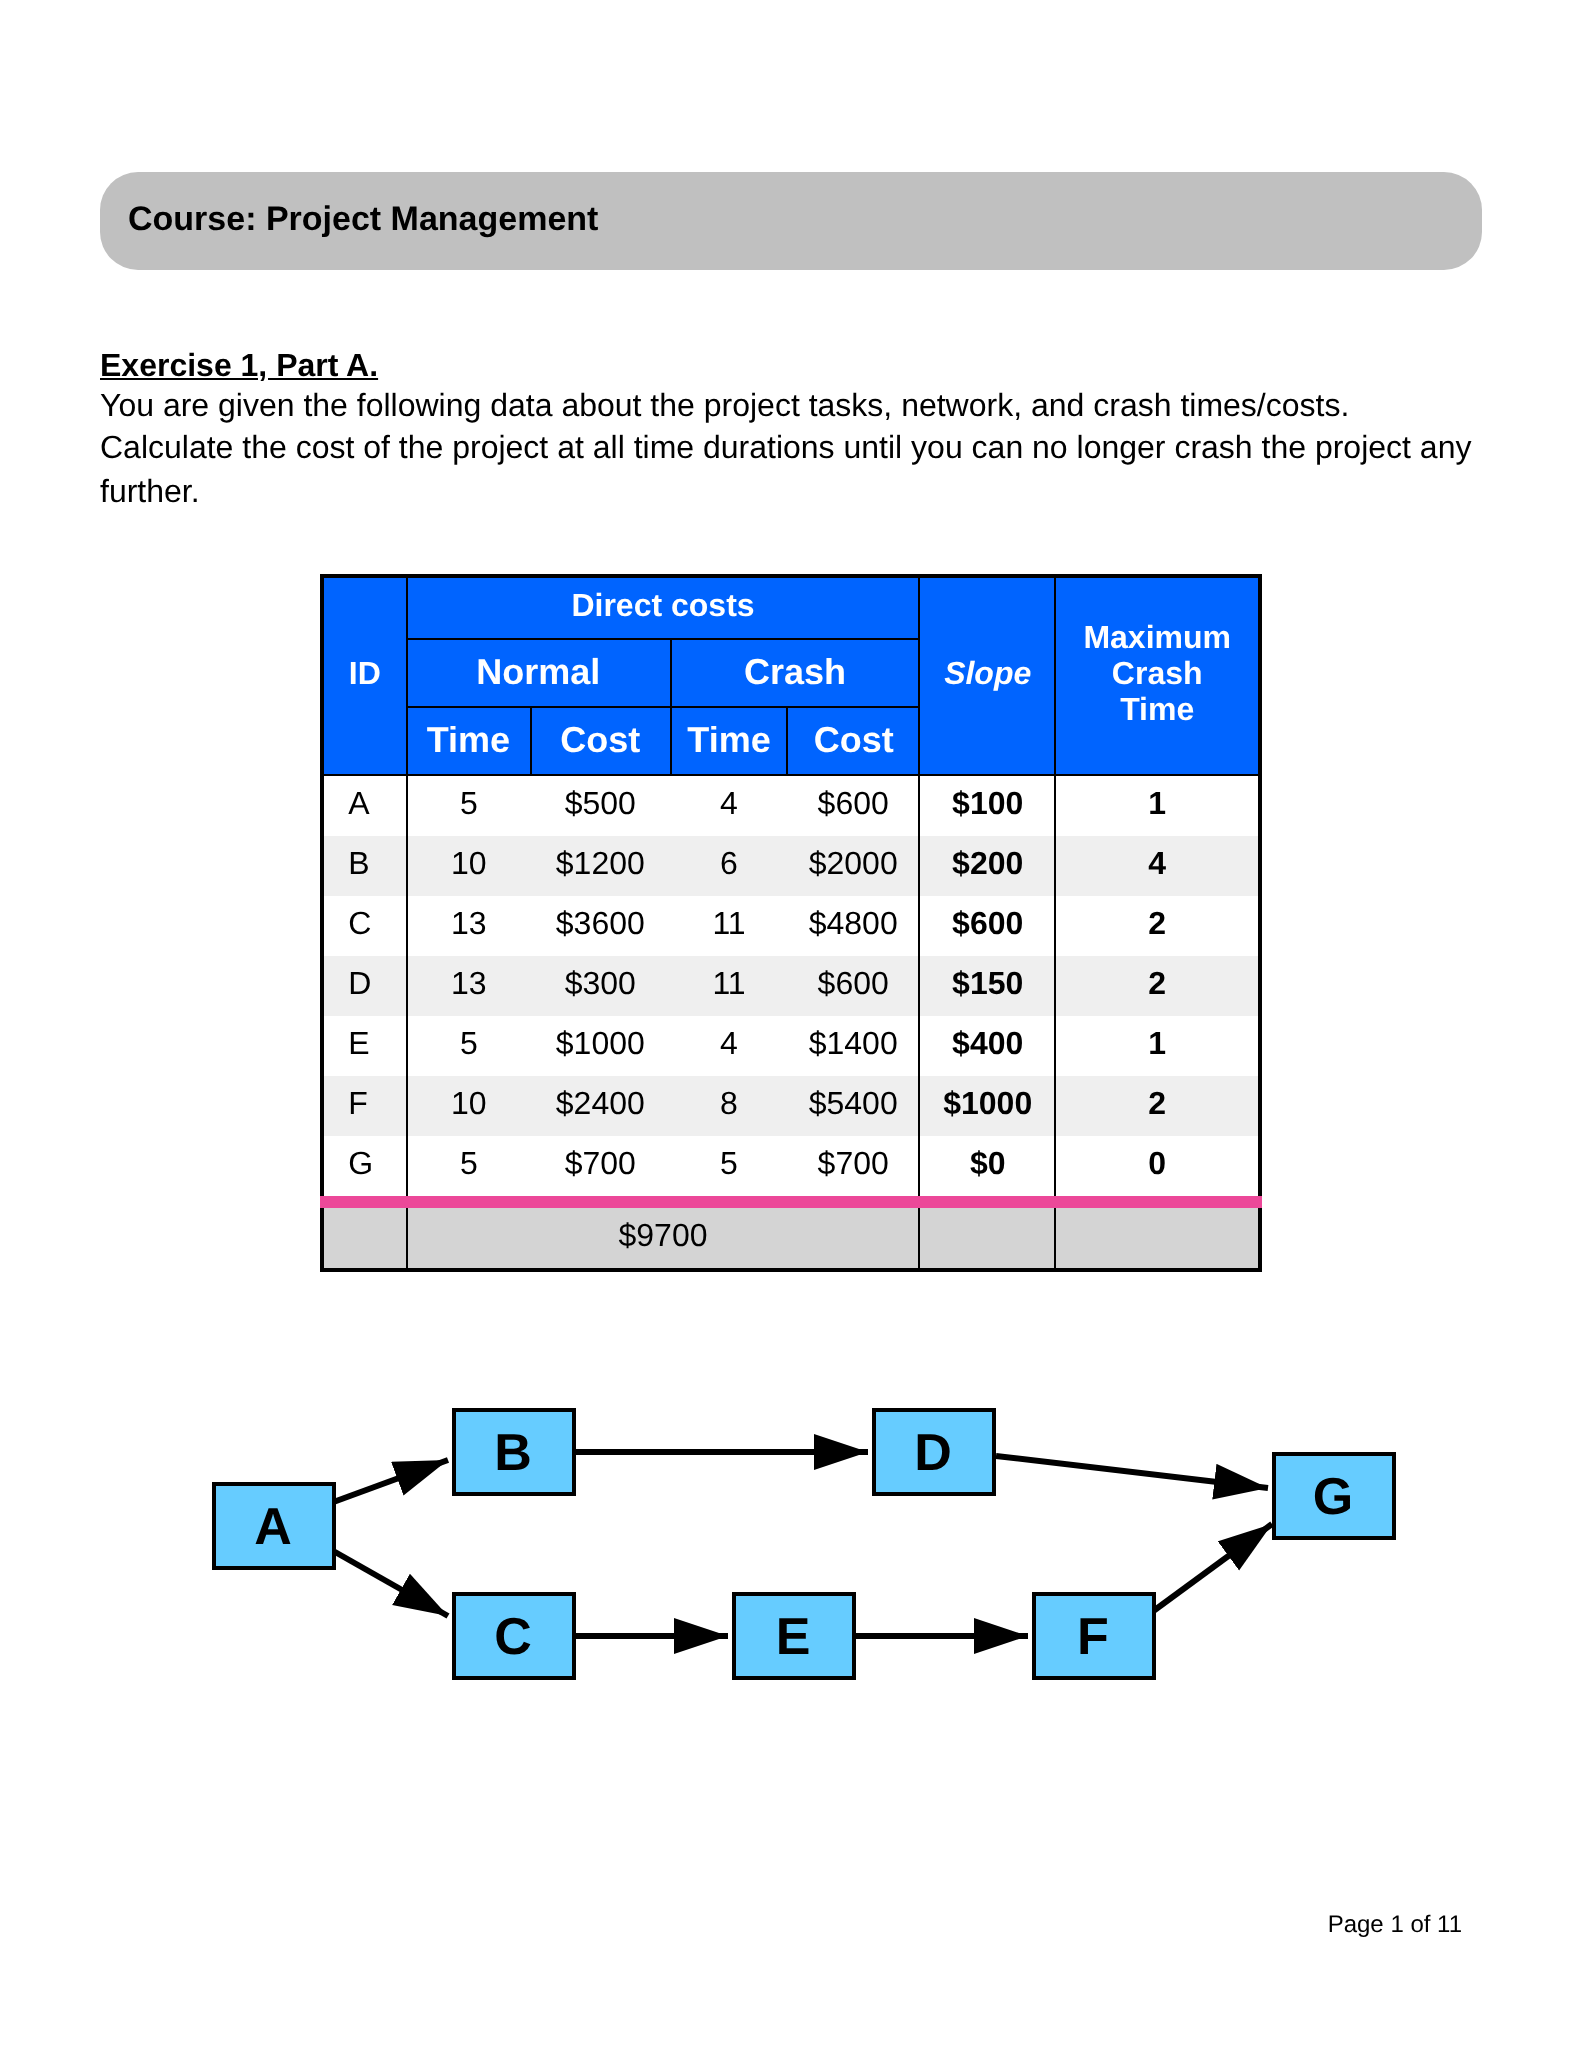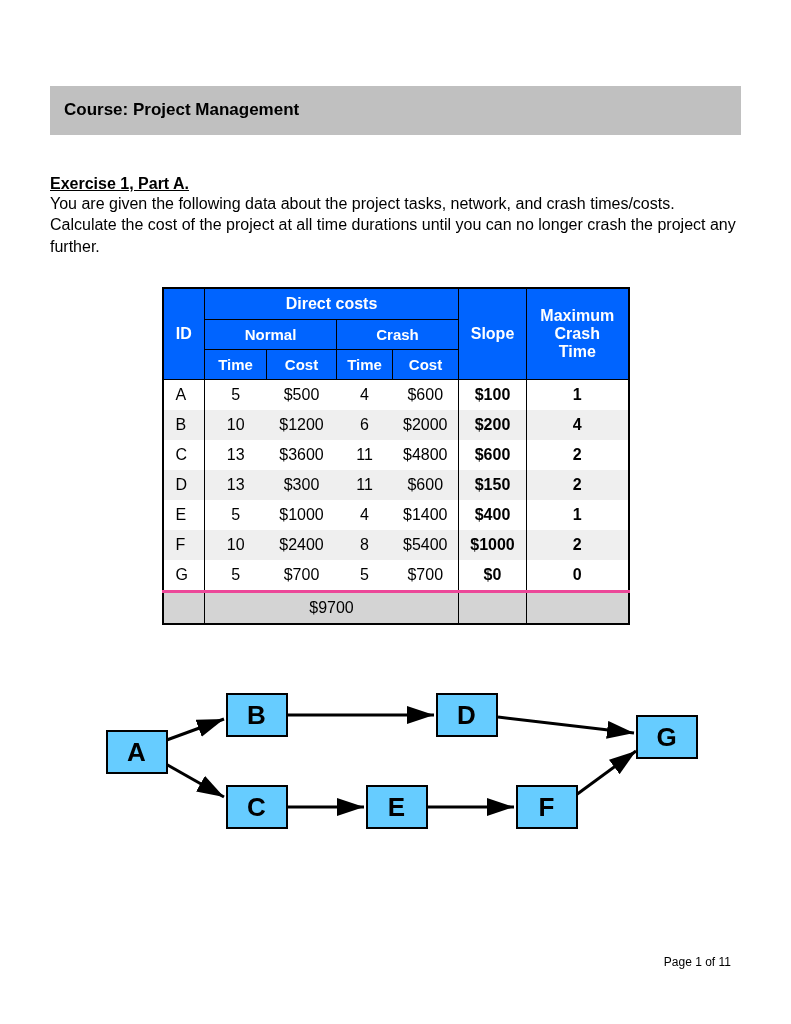--- a/index.html
+++ b/index.html
@@ -23,20 +23,21 @@
     width: 110px;
     height: 110px;
     margin-right: 35px;
     position: relative;
   }
   .title-bar {
     flex: 1;
     background: #c0c0c0;
     padding: 12px 14px;
     margin-top: 6px;
+    border-radius: 19px;
   }
   .title-bar .line {
     font-weight: bold;
     font-size: 17px;
     line-height: 1.45;
   }
   .section-title {
     font-weight: bold;
     text-decoration: underline;
     margin-bottom: 0;
@@ -55,21 +56,21 @@
   }
   .hdr-blue {
     background: #0064ff;
     color: #fff;
     font-weight: bold;
     text-align: center;
     border: 1px solid #000;
     padding: 6px 8px;
   }
   .hdr-sub {
-    font-size: 15px;
+    font-size: 18px;
   }
   .row-id {
     padding: 6px 12px;
     border-left: 2px solid #000;
   }
   .row-val {
     text-align: center;
     padding: 6px 8px;
   }
   .row-slope, .row-max {
@@ -77,21 +78,21 @@
     padding: 4px 8px;
     font-weight: bold;
   }
   .sep-right { border-right: 1px solid #000; }
   tr.even td { background: #efefef; }
   tr.odd td { background: #ffffff; }
   tr.total td { background: #d4d4d4; }
   .total-cell {
     text-align: center;
     padding: 6px 8px;
-    border-top: 3px solid #ec4899;
+    border-top: 6px solid #ec4899;
   }
 
   
   .diagram {
     width: 600px;
     height: 160px;
     margin: 0 auto 30px auto;
     position: relative;
   }
   .node {
@@ -127,21 +128,21 @@
 </div>
 
 <div class="section-title">Exercise 1, Part A.</div>
 <div class="paragraph">You are given the following data about the project tasks, network, and crash times/costs. Calculate the cost of the project at all time durations until you can no longer crash the project any further.</div>
 
 <table class="costs">
   <thead>
     <tr>
       <th class="hdr-blue" rowspan="3" style="width:42px;">ID</th>
       <th class="hdr-blue" colspan="4">Direct costs</th>
-      <th class="hdr-blue" rowspan="3" style="width:68px;">Slope</th>
+      <th class="hdr-blue" rowspan="3" style="width:68px;font-style:italic;">Slope</th>
       <th class="hdr-blue" rowspan="3" style="width:102px;">Maximum Crash Time</th>
     </tr>
     <tr>
       <th class="hdr-blue hdr-sub" colspan="2">Normal</th>
       <th class="hdr-blue hdr-sub" colspan="2">Crash</th>
     </tr>
     <tr>
       <th class="hdr-blue hdr-sub" style="width:62px;">Time</th>
       <th class="hdr-blue hdr-sub" style="width:70px;">Cost</th>
       <th class="hdr-blue hdr-sub" style="width:56px;">Time</th>

